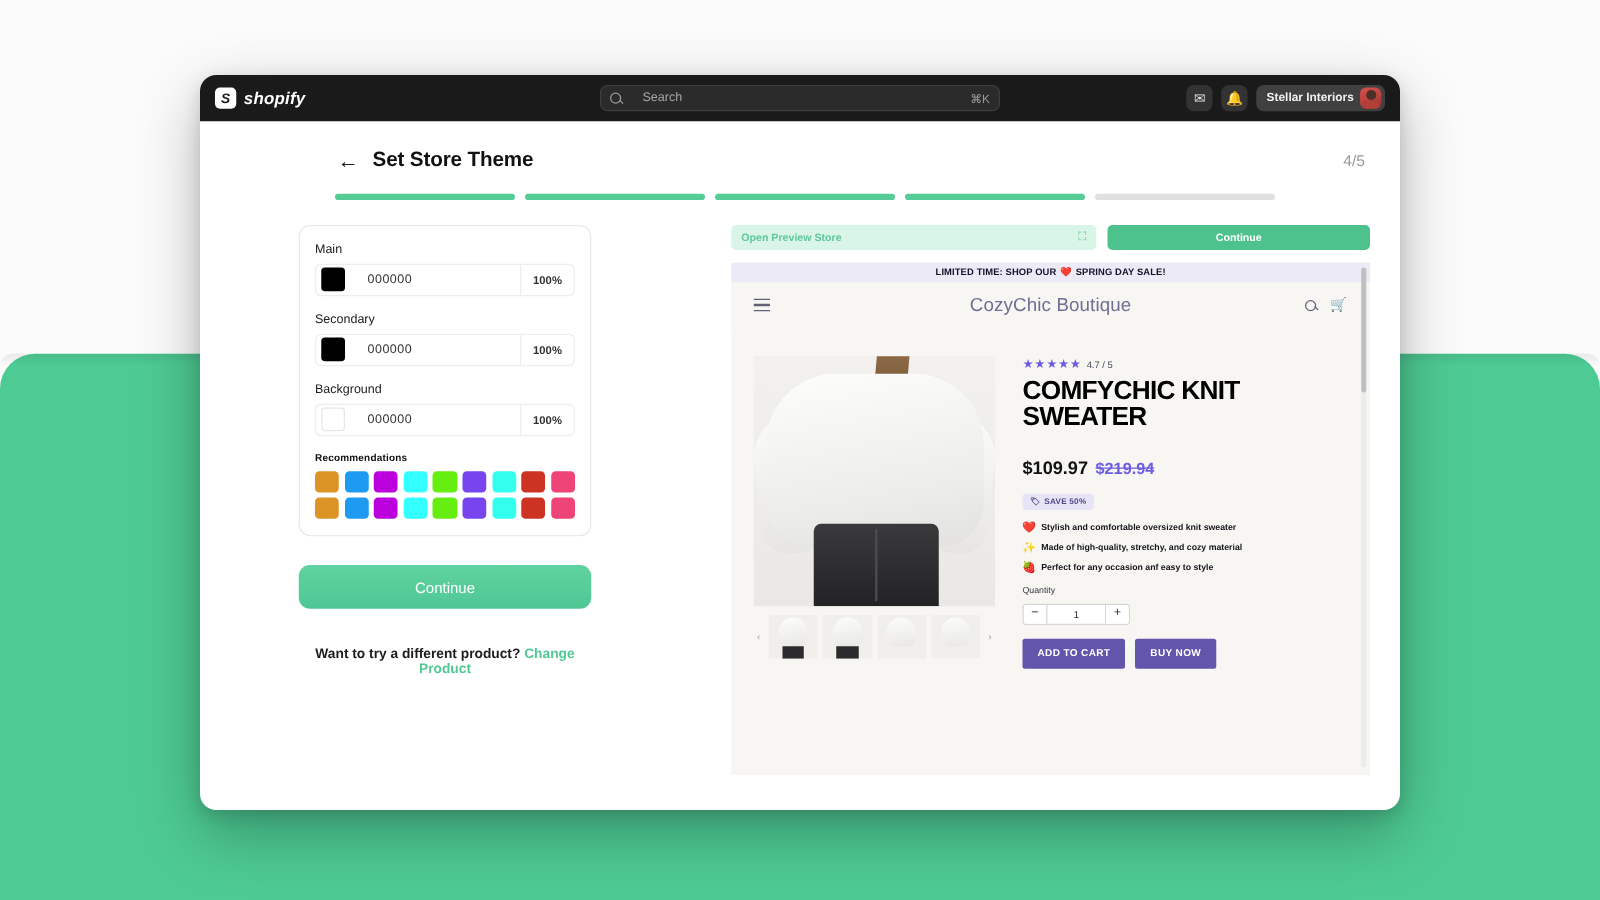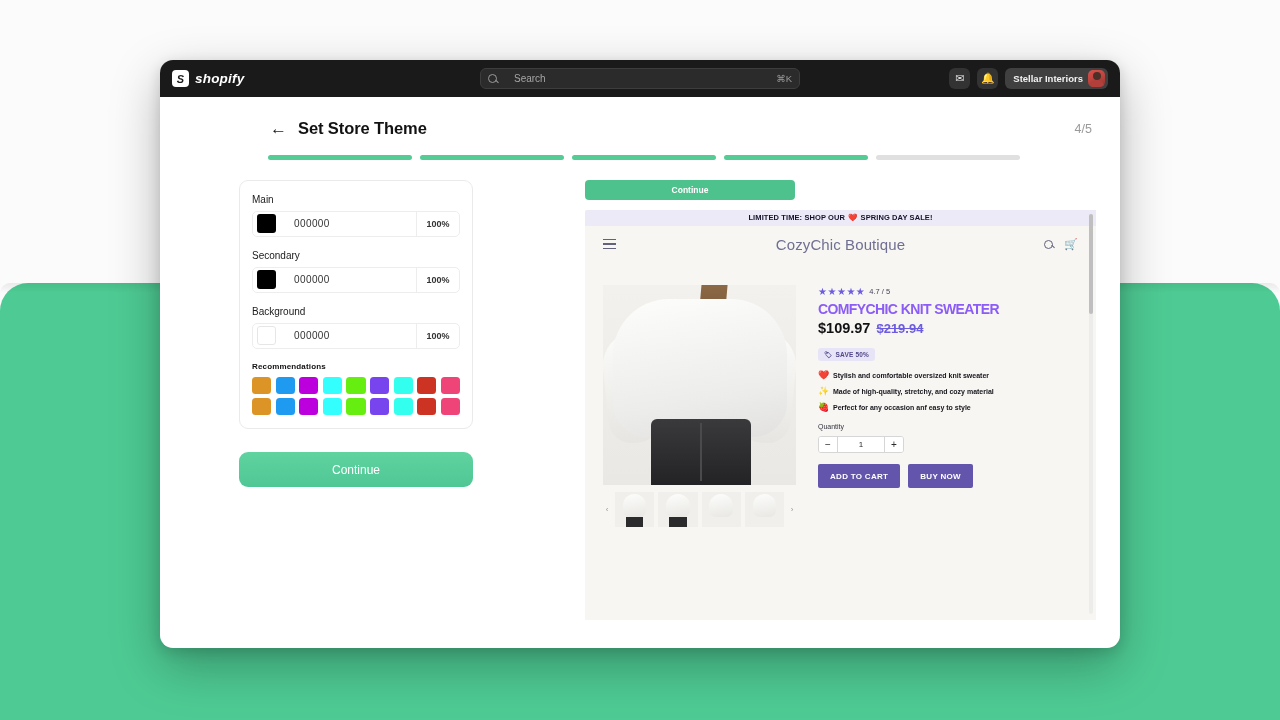--- a/index.html
+++ b/index.html
@@ -189,22 +189,22 @@
   }
   .thumb .ts { position:absolute; left:20%; top:8%; width:60%; height:66%; background: linear-gradient(170deg,#fdfdfb,#e8e7e4); border-radius: 14px 14px 8px 8px; }
   .thumb .tj { position:absolute; left:28%; bottom:0; width:44%; height:26%; background:#2b2b2d; }
   .thumb.t3 .tj, .thumb.t4 .tj { background: transparent; }
 
   .info { flex: 1; padding-top: 2px; }
   .rating { display: flex; align-items: center; gap: 4px; margin-bottom: 5px; }
   .stars { color: #6c5ce0; font-size: 10px; letter-spacing: .5px; line-height: 1; }
   .rating-text { font-size: 7.5px; color: #44445a; }
   .prod-title {
-    font-size: 14px; font-weight: 800; color: #8b5cf6; line-height: 1.02;
-    letter-spacing: -.6px; margin-bottom: 4px; text-transform: uppercase;
+    font-size: 21px; font-weight: 800; color: #000000; line-height: 1.02;
+    letter-spacing: -.6px; margin-bottom: 23px; text-transform: uppercase;
   }
   .price-row { display: flex; align-items: baseline; gap: 6px; margin-bottom: 7px; }
   .price-now { font-size: 14.5px; font-weight: 800; color: #111114; }
   .price-old { font-size: 13px; font-weight: 700; color: #6c5ce0; text-decoration: line-through; }
   .save-badge {
     display: inline-flex; align-items:center; gap: 3px; background: #e7e4f7;
     border-radius: 3px; padding: 2.5px 6px; font-size: 6.5px; font-weight: 700;
     color: #4f4788; letter-spacing: .2px; margin-bottom: 10px;
   }
   .bullets { display: flex; flex-direction: column; gap: 6px; margin-bottom: 10px; }
@@ -331,25 +331,33 @@
             <div class="rec" style="background: rgb(102, 238, 17);"></div>
             <div class="rec" style="background: rgb(119, 68, 238);"></div>
             <div class="rec" style="background: rgb(51, 255, 238);"></div>
             <div class="rec" style="background: rgb(204, 51, 34);"></div>
             <div class="rec" style="background: rgb(238, 68, 119);"></div>
           </div>
       </div>
 
       <button class="continue-btn">Continue</button>
 
+      <div class="change-row">
+        <span>Want to try a different product?</span>
+        <span class="change-link">Change Product</span>
+      </div>
     </div>
 
     <div class="right">
 
       <div class="prev-toolbar">
+        <div class="open-preview">
+          <span>Open Preview Store</span>
+          <span class="expand">⛶</span>
+        </div>
         <button class="prev-continue">Continue</button>
       </div>
 
       <div class="store">
         <div class="store-scroll-track"></div>
         <div class="store-scroll"></div>
 
         <div class="promo">
           <span>LIMITED TIME: SHOP OUR</span>
           <span>❤️</span>

